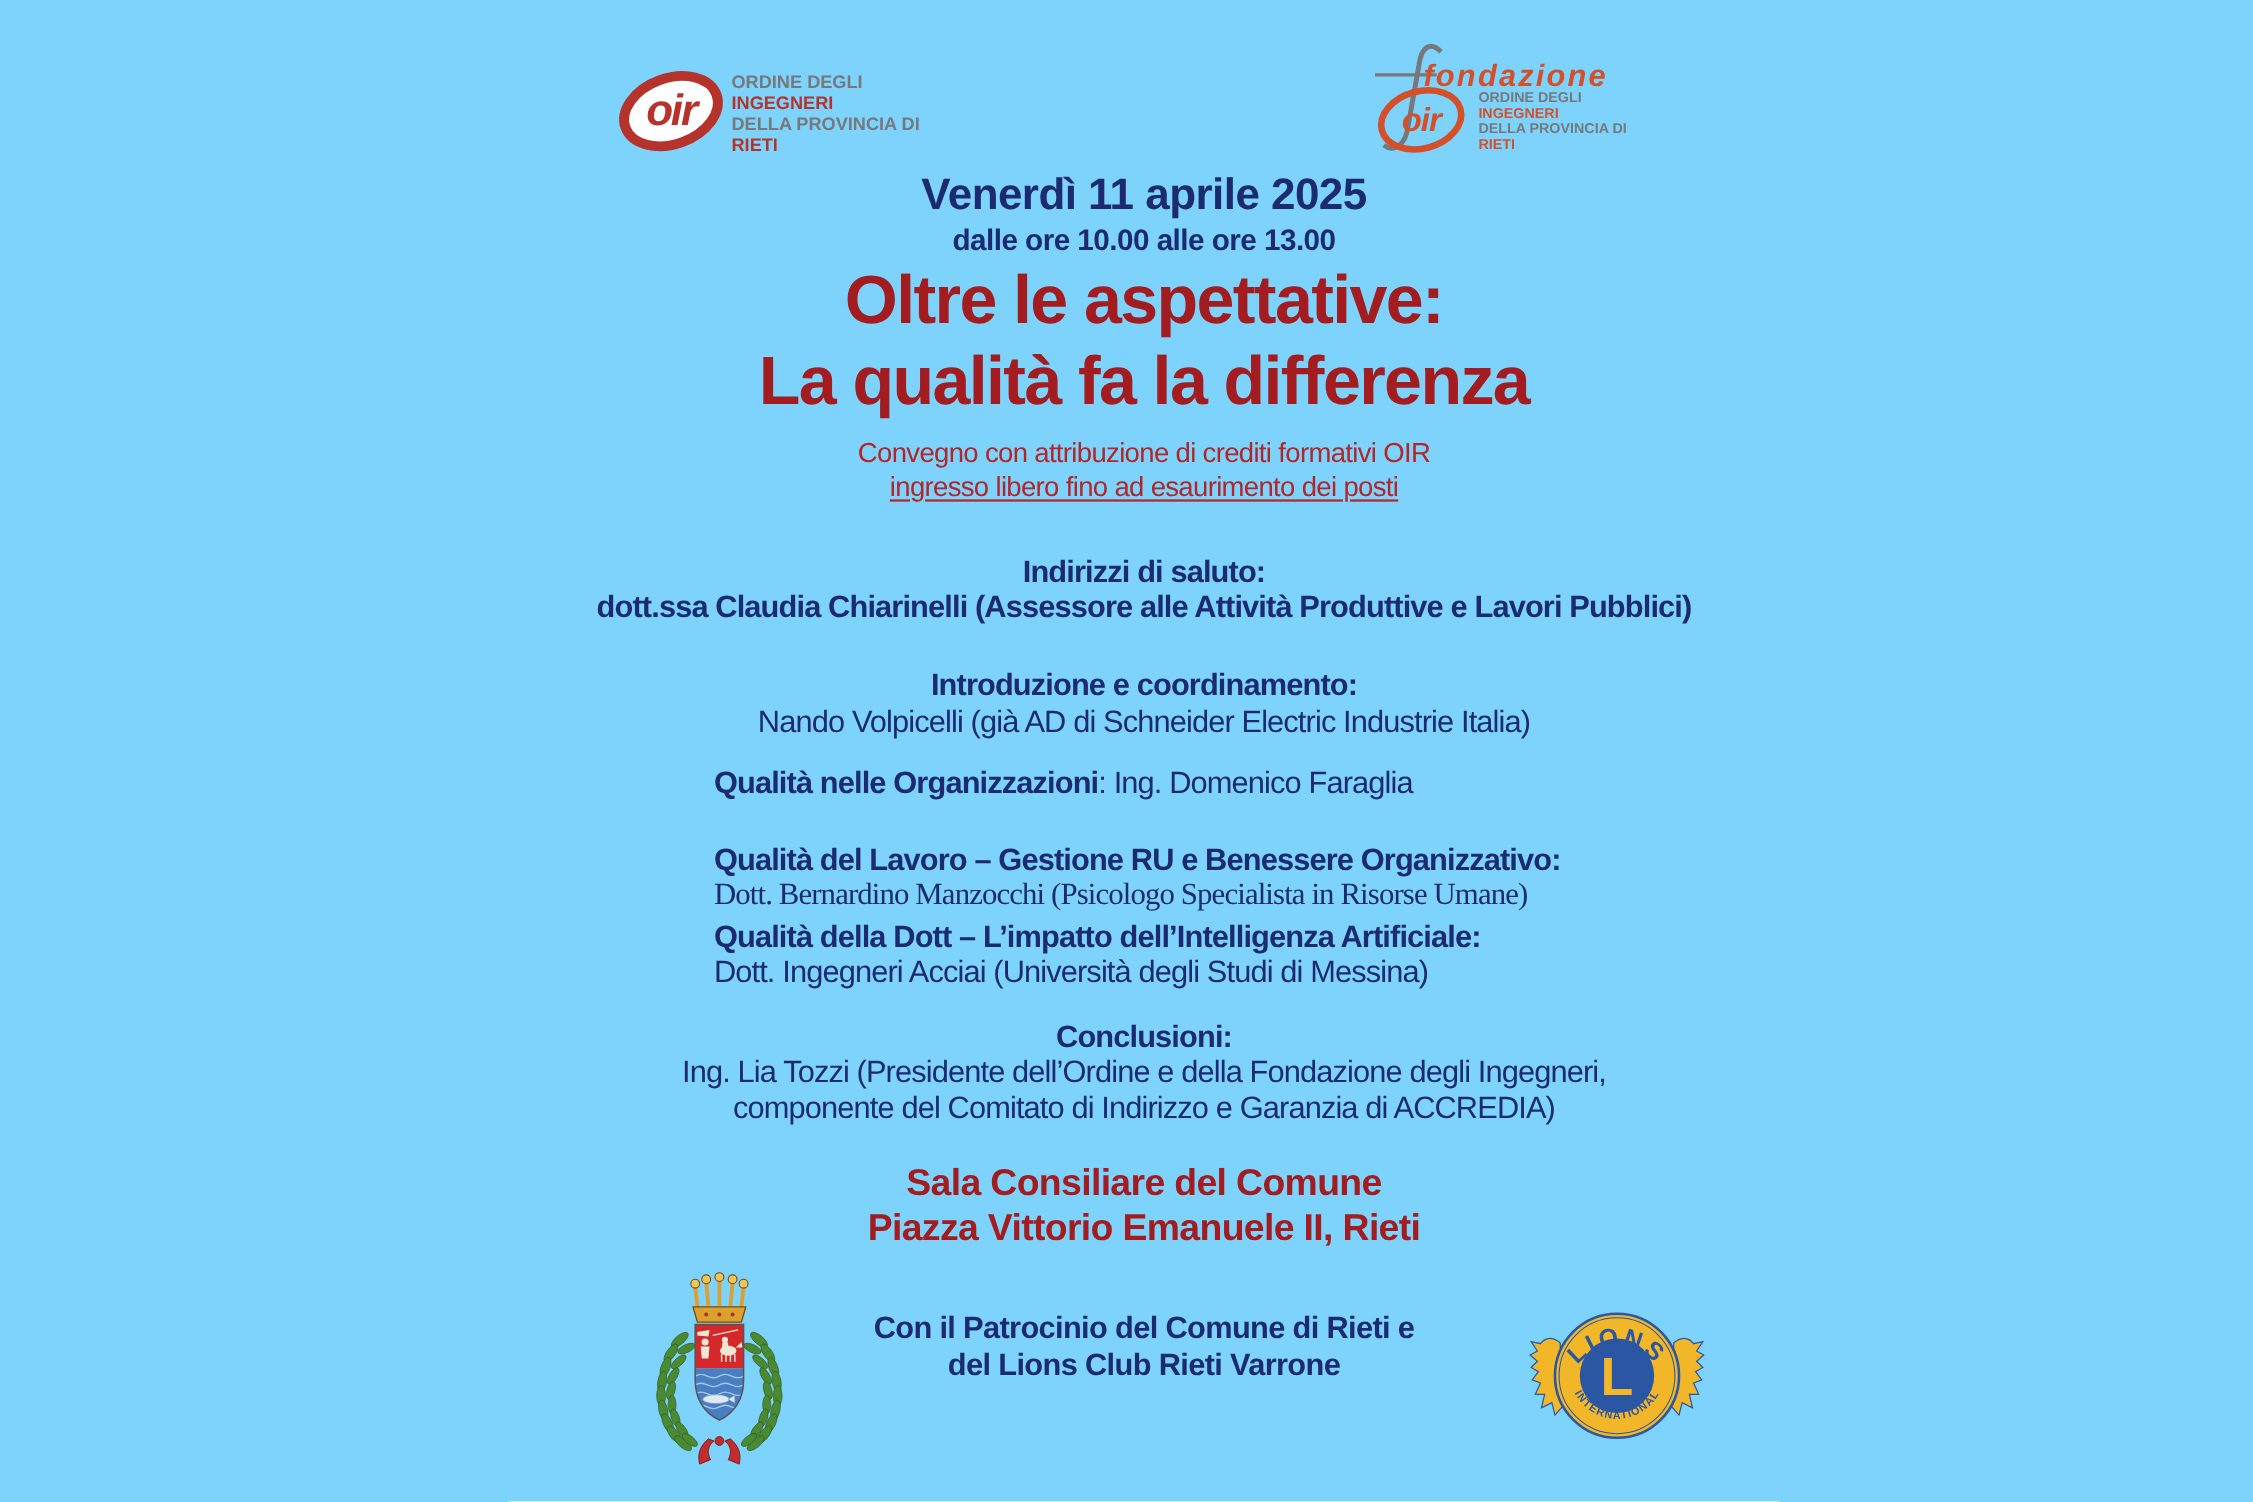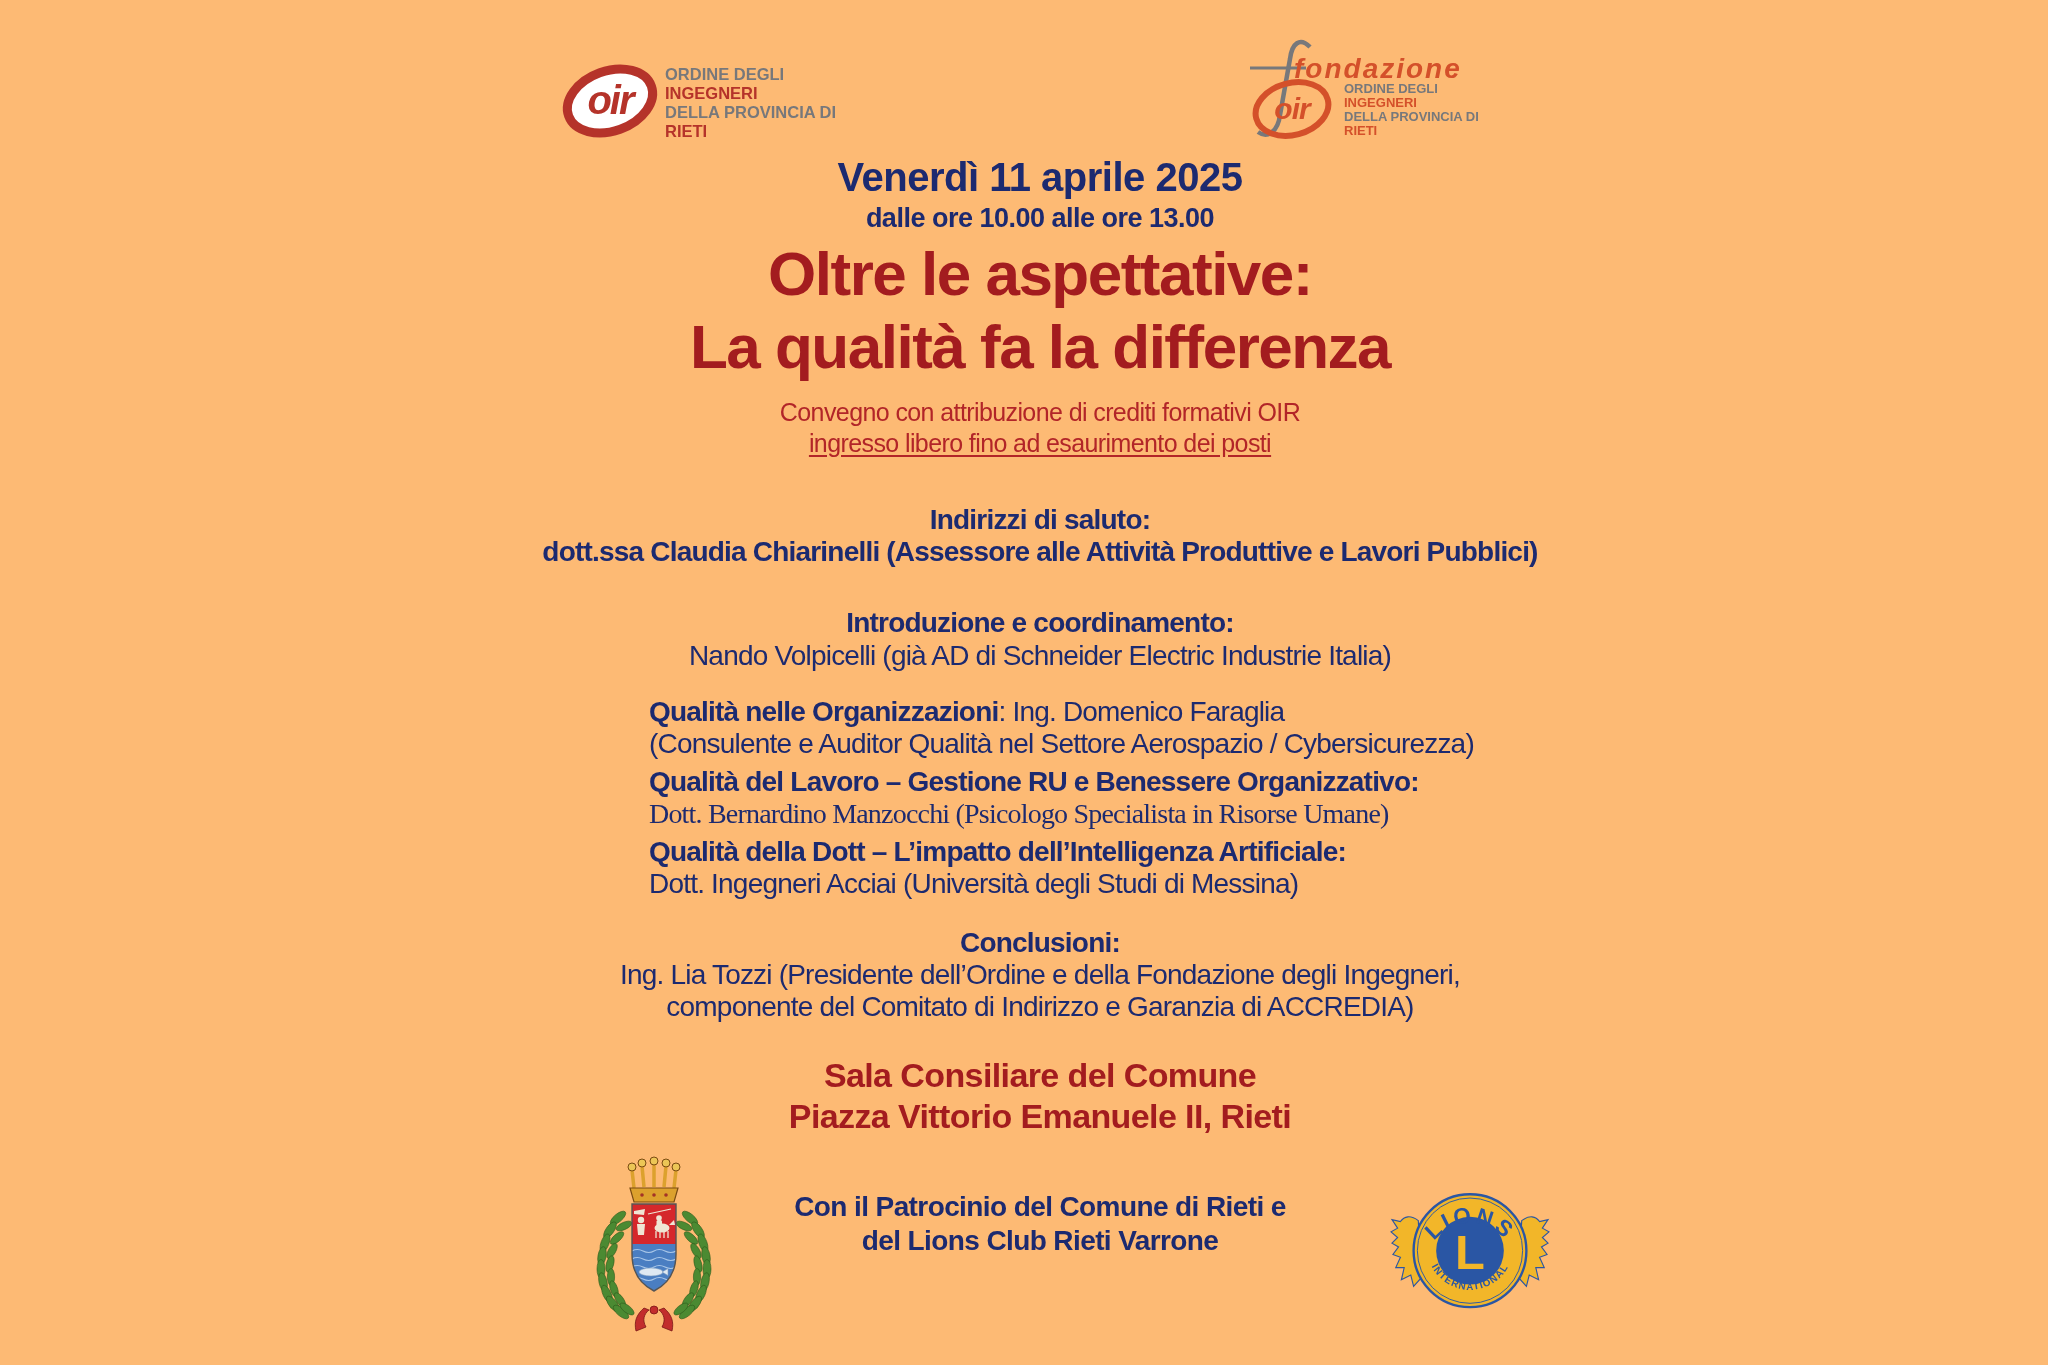--- a/index.html
+++ b/index.html
@@ -1,17 +1,17 @@
 <!DOCTYPE html>
 <html style="--navy: #1c2a70; --title_red: #a31c1f; --subtitle_red: #b22528; --logo_red: #b5332a; --logo_orange: #d4502a; --logo_gray: #77787b; --lions_gold: #f2b629; --lions_blue: #2a56a4; --wreath_green: #4b8a32; --shield_red: #d5282b; --shield_blue: #4a7ec2; --crown_gold: #dca12d;"><head>
 <meta charset="utf-8">
 <style>
   html,body{margin:0;padding:0;background:#fff;}
   .canvas{
-    position:relative;width:2048px;height:1365px;background:#fdba74;
+    position:relative;width:2048px;height:1365px;background:#7dd3fc;
     font-family:"Liberation Sans",sans-serif;overflow:hidden;
   }
   .line{position:absolute;white-space:nowrap;line-height:1.05;}
   .cx{left:16px;width:2048px;text-align:center;}
   .lx{left:649px;text-align:center;}
   .date{top:156px;font-size:40px;font-weight:700;color:var(--navy,#1c2a70);letter-spacing:-0.5px;}
   .time{top:204px;font-size:27px;font-weight:700;color:var(--navy,#1c2a70);letter-spacing:-0.5px;}
   .title{font-size:62px;font-weight:700;color:var(--title_red,#a31c1f);letter-spacing:-1.5px;}
   .t1{top:241px;} .t2{top:314px;}
   .sub{font-size:25px;font-weight:400;color:var(--subtitle_red,#b22528);letter-spacing:-0.6px;}
@@ -64,21 +64,20 @@
   <div class="line cx sub s1">Convegno con attribuzione di crediti formativi OIR</div>
   <div class="line cx sub s2 u">ingresso libero fino ad esaurimento dei posti</div>
 
   <div class="line cx h" style="top:505px;">Indirizzi di saluto:</div>
   <div class="line cx b bb" style="top:537px;">dott.ssa Claudia Chiarinelli (Assessore alle Attività Produttive e Lavori Pubblici)</div>
 
   <div class="line cx h" style="top:608px;">Introduzione e coordinamento:</div>
   <div class="line cx b" style="top:641px;">Nando Volpicelli (già AD di Schneider Electric Industrie Italia)</div>
 
   <div class="line lx b" style="top:697px;"><span class="bb">Qualità nelle Organizzazioni</span><span>: Ing. Domenico Faraglia</span></div>
-  <div class="line lx b" style="top:729px;">(Consulente e Auditor Qualità nel Settore Aerospazio / Cybersicurezza)</div>
 
   <div class="line lx b" style="top:767px;"><span class="bb">Qualità del Lavoro – Gestione RU e Benessere Organizzativo:</span><span></span></div>
   <div class="line lx b" style="top:799px;font-family:Liberation Serif, serif;">Dott. Bernardino Manzocchi (Psicologo Specialista in Risorse Umane)</div>
 
   <div class="line lx b" style="top:837px;"><span class="bb">Qualità della Dott – L’impatto dell’Intelligenza Artificiale:</span><span></span></div>
   <div class="line lx b" style="top:869px;">Dott. Ingegneri Acciai (Università degli Studi di Messina)</div>
 
   <div class="line cx h" style="top:928px;">Conclusioni:</div>
   <div class="line cx b" style="top:960px;">Ing. Lia Tozzi (Presidente dell’Ordine e della Fondazione degli Ingegneri,</div>
   <div class="line cx b" style="top:992px;">componente del Comitato di Indirizzo e Garanzia di ACCREDIA)</div>

